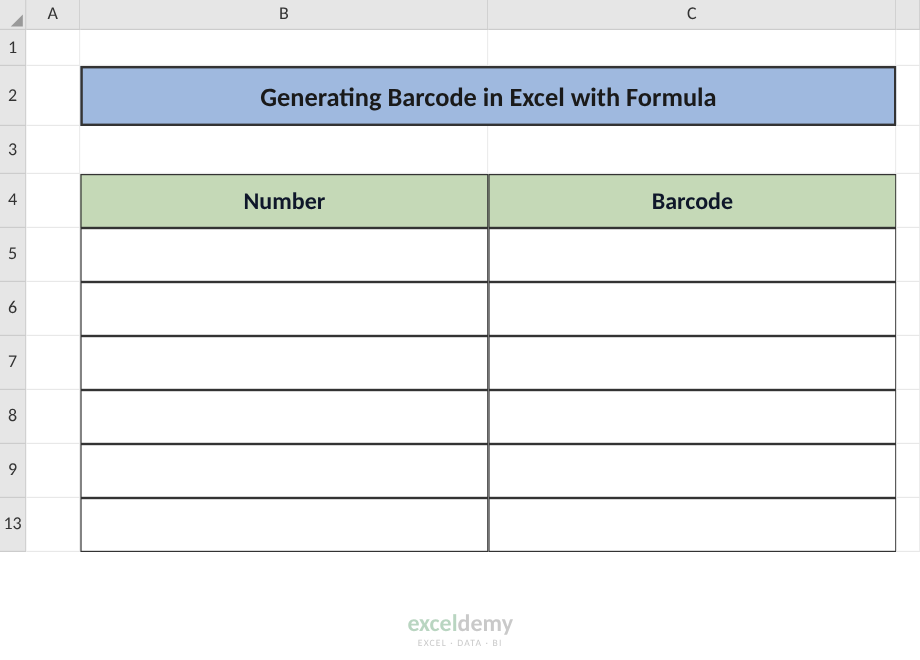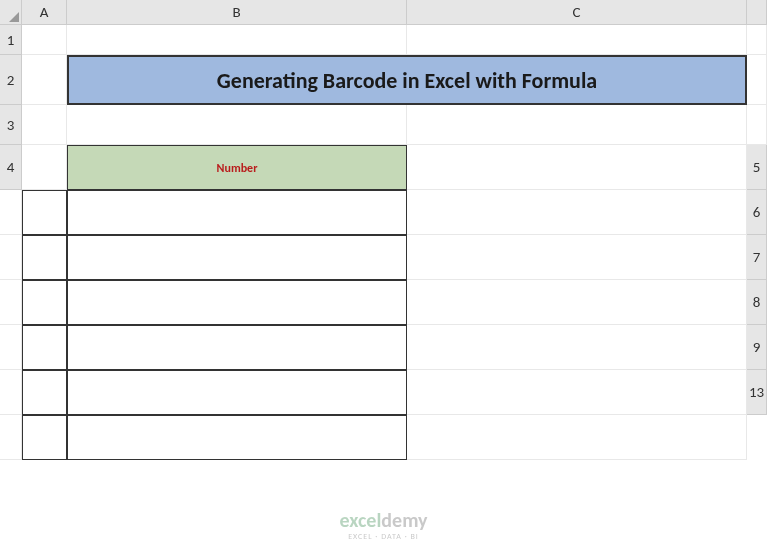--- a/index.html
+++ b/index.html
@@ -70,23 +70,23 @@
       font-size: 22px;
       font-weight: bold;
       color: #1a1a1a;
     }
     .header-cell {
       background: #c5d9b7;
       border: 1px solid #333333;
       display: flex;
       align-items: center;
       justify-content: center;
-      font-size: 12px;
+      font-size: 20px;
       font-weight: bold;
-      color: #b91c1c;
+      color: #0f172a;
     }
     .data-cell {
       background: #ffffff;
       border: 1px solid #333333;
     }
     .watermark {
       position: absolute;
       bottom: 8px;
       left: 50%;
       transform: translateX(-50%);
@@ -136,20 +136,21 @@
 
   <div class="row-header">3</div>
   <div class="cell"></div>
   <div class="cell"></div>
   <div class="cell"></div>
   <div class="cell"></div>
 
   <div class="row-header">4</div>
   <div class="cell"></div>
   <div class="header-cell">Number</div>
+  <div class="header-cell">Barcode</div>
   <div class="cell"></div>
 
   <div class="row-header">5</div>
   <div class="cell"></div>
   <div class="data-cell"></div>
   <div class="data-cell"></div>
   <div class="cell"></div>
 
   <div class="row-header">6</div>
   <div class="cell"></div>

